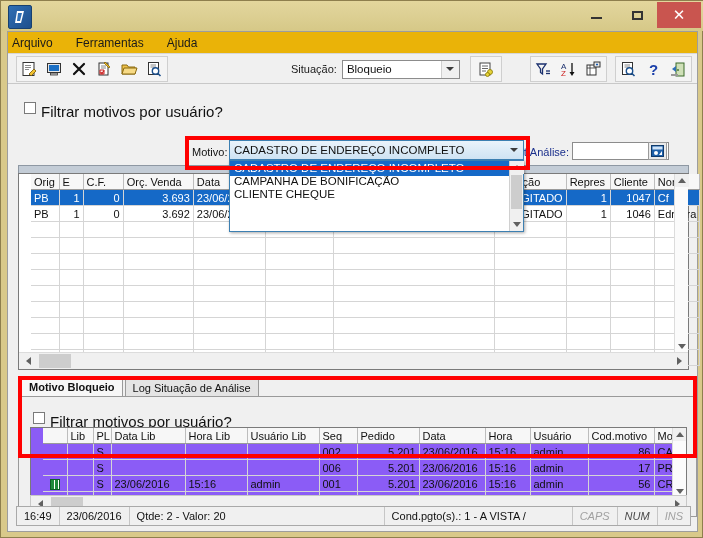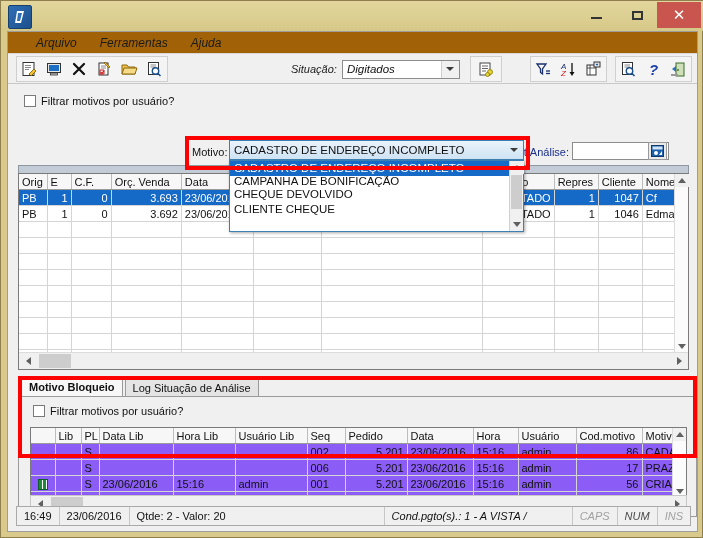--- a/index.html
+++ b/index.html
@@ -46,31 +46,31 @@
   .glyph-max{display:block;width:11px;height:9px;border:2px solid #333;box-sizing:border-box;}
 
   
   .client{
     position:absolute;left:6px;top:30px;width:691px;height:501px;
     background:#f0f0f0;border:1px solid #9d9d9d;box-sizing:border-box;
   }
   
   .menubar{
     position:absolute;left:0;top:0;width:689px;height:22px;
-    background:#a16207;border-bottom:1px solid #d7d7d7;box-sizing:border-box;
-    display:flex;align-items:center;padding-left:24px;font-style:italic;
+    background:#eab308;border-bottom:1px solid #d7d7d7;box-sizing:border-box;
+    display:flex;align-items:center;padding-left:0;
   }
   .menuitem{font-size:12px;color:#1a1a1a;padding:2px 10px 2px 4px;margin-right:9px;cursor:default;}
 
   
   .toolbar{
     position:absolute;left:0;top:22px;width:689px;height:30px;
     background:#f0f0f0;border-bottom:1px solid #c8c8c8;box-sizing:border-box;
   }
-  .tbgroup{position:absolute;top:2px;height:26px;border:1px solid #cfcfcf;box-sizing:border-box;background:#f4f4f4;display:flex;align-items:center;font-style:italic;}
+  .tbgroup{position:absolute;top:2px;height:26px;border:1px solid #cfcfcf;box-sizing:border-box;background:#f4f4f4;display:flex;align-items:center;}
   .tb-left{left:8px;}
   .tb-sit{left:283px;border:none;background:transparent;}
   .tb-mid{left:462px;width:32px;justify-content:center;}
   .tb-right{left:522px;}
   .tb-right2{left:607px;}
   .tbbtn{
     width:25px;height:24px;display:flex;align-items:center;justify-content:center;
     cursor:default;
   }
   .sitlabel{font-size:11px;color:#1a1a1a;margin-right:5px;}
@@ -82,21 +82,21 @@
   .sitcombo .arrow{
     position:absolute;right:0;top:0;width:17px;height:17px;background:#f0f0f0;
     display:flex;align-items:center;justify-content:center;border-left:1px solid #cfcfcf;
   }
   .chev{width:0;height:0;border-left:4px solid transparent;border-right:4px solid transparent;border-top:4px solid #3c3c3c;}
 
   
   .filterrow{position:absolute;left:0;top:52px;width:689px;height:38px;background:#f0f0f0;}
   .chkwrap{display:flex;align-items:center;position:absolute;left:16px;top:11px;}
   .chkbox{width:12px;height:12px;border:1px solid #7a7a7a;background:#fff;box-sizing:border-box;margin-right:5px;}
-  .chklabel{font-size:11px;color:#111;}
+  .chklabel{font-size:15px;color:#111;margin-top:8px;}
 
   .motivo-label{position:absolute;left:184px;top:114px;font-size:11px;color:#111;}
   .sitanalise-label{position:absolute;right:128px;top:114px;font-size:11px;color:#1a2f8c;}
   .sitanalise-box{
     position:absolute;right:28px;top:110px;width:97px;height:18px;
     border:1px solid #8c8c8c;background:#fff;box-sizing:border-box;
     display:flex;align-items:center;justify-content:flex-end;
   }
   .sitanalise-btn{
     width:17px;height:16px;margin-right:1px;border:1px solid #9a9a9a;background:#eaeaea;
@@ -148,21 +148,21 @@
 
   
   .grid-wrap{
     position:absolute;left:10px;top:141px;width:671px;height:197px;
     border:1px solid #7a7a7a;background:#fff;box-sizing:border-box;
   }
   .grid-topstrip{
     position:absolute;left:10px;top:133px;width:671px;height:9px;
     background:#c3ccd6;border:1px solid #8e98a3;box-sizing:border-box;
   }
-  table.grid{border-collapse:collapse;table-layout:fixed;width:100%;font-size:11px;}
+  table.grid{border-collapse:collapse;table-layout:fixed;width:100%;font-size:11px;margin-left:12px;}
   table.grid th{
     background:#f7f7f7;border-right:1px solid #bdbdbd;border-bottom:1px solid #9a9a9a;
     font-weight:normal;color:#111;height:15px;padding:0 3px;text-align:left;
     white-space:nowrap;overflow:hidden;
   }
   table.grid td{
     border-right:1px solid #d5d5d5;border-bottom:1px solid #d5d5d5;
     height:15px;padding:0 3px;white-space:nowrap;overflow:hidden;color:#111;
   }
   tr.selrow td{background:#1569c7;color:#fff;}
@@ -212,21 +212,21 @@
     border:1px solid #0d5d26;box-sizing:border-box;vertical-align:-2px;
   }
 
   
   .statusbar{
     position:absolute;left:8px;bottom:5px;width:675px;height:20px;
     background:#f0f0f0;border:1px solid #a9a9a9;box-sizing:border-box;
     display:flex;align-items:center;font-size:11px;color:#111;
   }
   .sb-cell{padding:0 7px;height:18px;display:flex;align-items:center;border-right:1px solid #c6c6c6;}
-  .sb-grow{flex:1;border-right:none;font-style:italic;}
+  .sb-grow{flex:1;border-right:none;}
   .sb-key{padding:0 7px;height:18px;display:flex;align-items:center;color:#a0a0a0;border-left:1px solid #c6c6c6;font-style:italic;}
   .sb-key.on{color:#4a4a4a;}
 
   
   svg{display:block;}
 </style>
 </head>
 <body>
 
 <div id="app">
@@ -305,21 +305,21 @@
             <line x1="4.5" y1="6" x2="10" y2="6" stroke="#888" stroke-width="1"></line>
             <circle cx="9.5" cy="10" r="3.2" fill="none" stroke="#1b4f8c" stroke-width="1.4"></circle>
             <line x1="11.8" y1="12.3" x2="14.5" y2="15" stroke="#1b4f8c" stroke-width="1.6"></line>
           </svg>
         </div>
       </div>
 
       <div class="tbgroup tb-sit">
         <span class="sitlabel">Situação:</span>
         <div class="sitcombo">
-          <span>Digitados</span>
+          <span>Bloqueio</span>
           <span class="arrow">
               <span class="chev"></span>
             </span>
         </div>
       </div>
 
       <div class="tbgroup tb-mid">
         <div class="tbbtn">
           <svg width="17" height="17" viewBox="0 0 17 17">
             <rect x="2" y="2" width="10" height="12" fill="#ffffff" stroke="#444" stroke-width="1"></rect>
@@ -595,21 +595,20 @@
     <div class="motivo-label">Motivo:</div>
     <div class="motivo-combo">
       <span>CADASTRO DE ENDEREÇO INCOMPLETO</span>
       <span class="arrow">
           <span class="chev"></span>
         </span>
     </div>
     <div class="motivo-list">
       <div class="mopt sel">CADASTRO DE ENDEREÇO INCOMPLETO</div>
       <div class="mopt clip">CAMPANHA DE BONIFICAÇÃO</div>
-      <div class="mopt">CHEQUE DEVOLVIDO</div>
       <div class="mopt">CLIENTE CHEQUE</div>
       <div class="mlist-sb">
         <div class="sb-arrow">
             <span class="tri-up"></span>
           </div>
         <div class="sb-thumb"></div>
         <div style="position:absolute;bottom:0;width:14px;height:13px;display:flex;align-items:center;justify-content:center;">
             <span class="tri-dn"></span>
           </div>
       </div>

